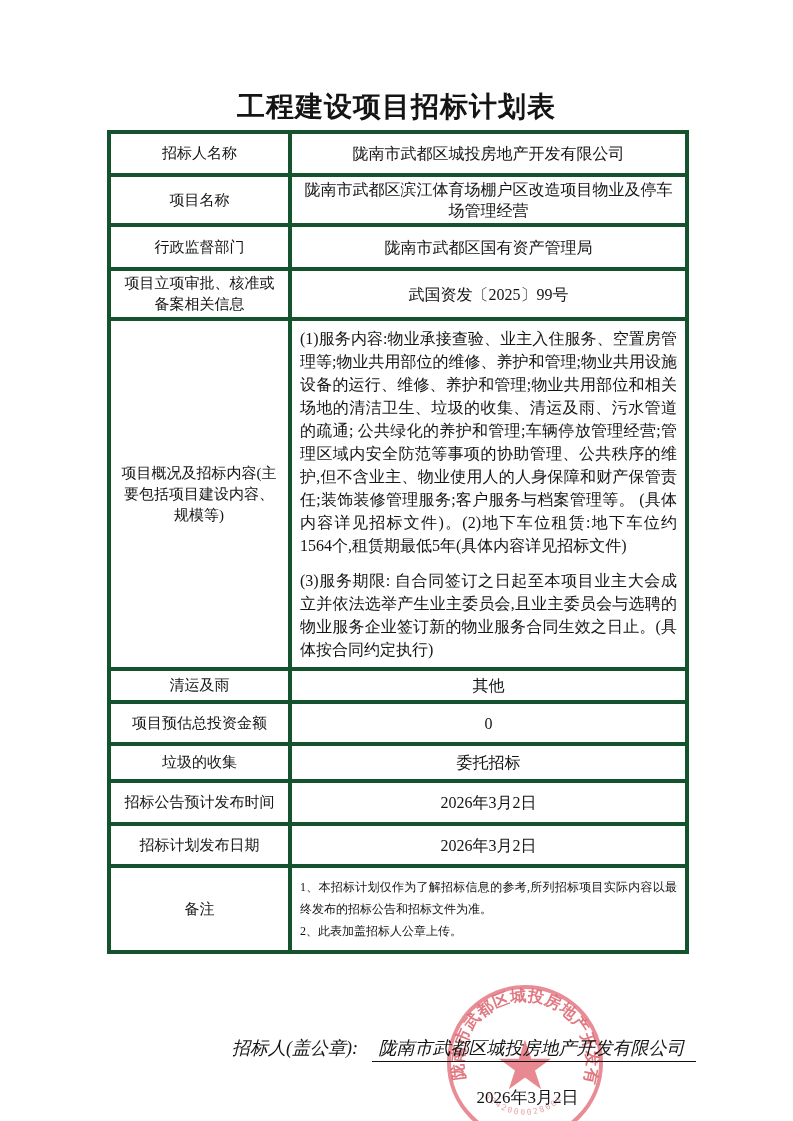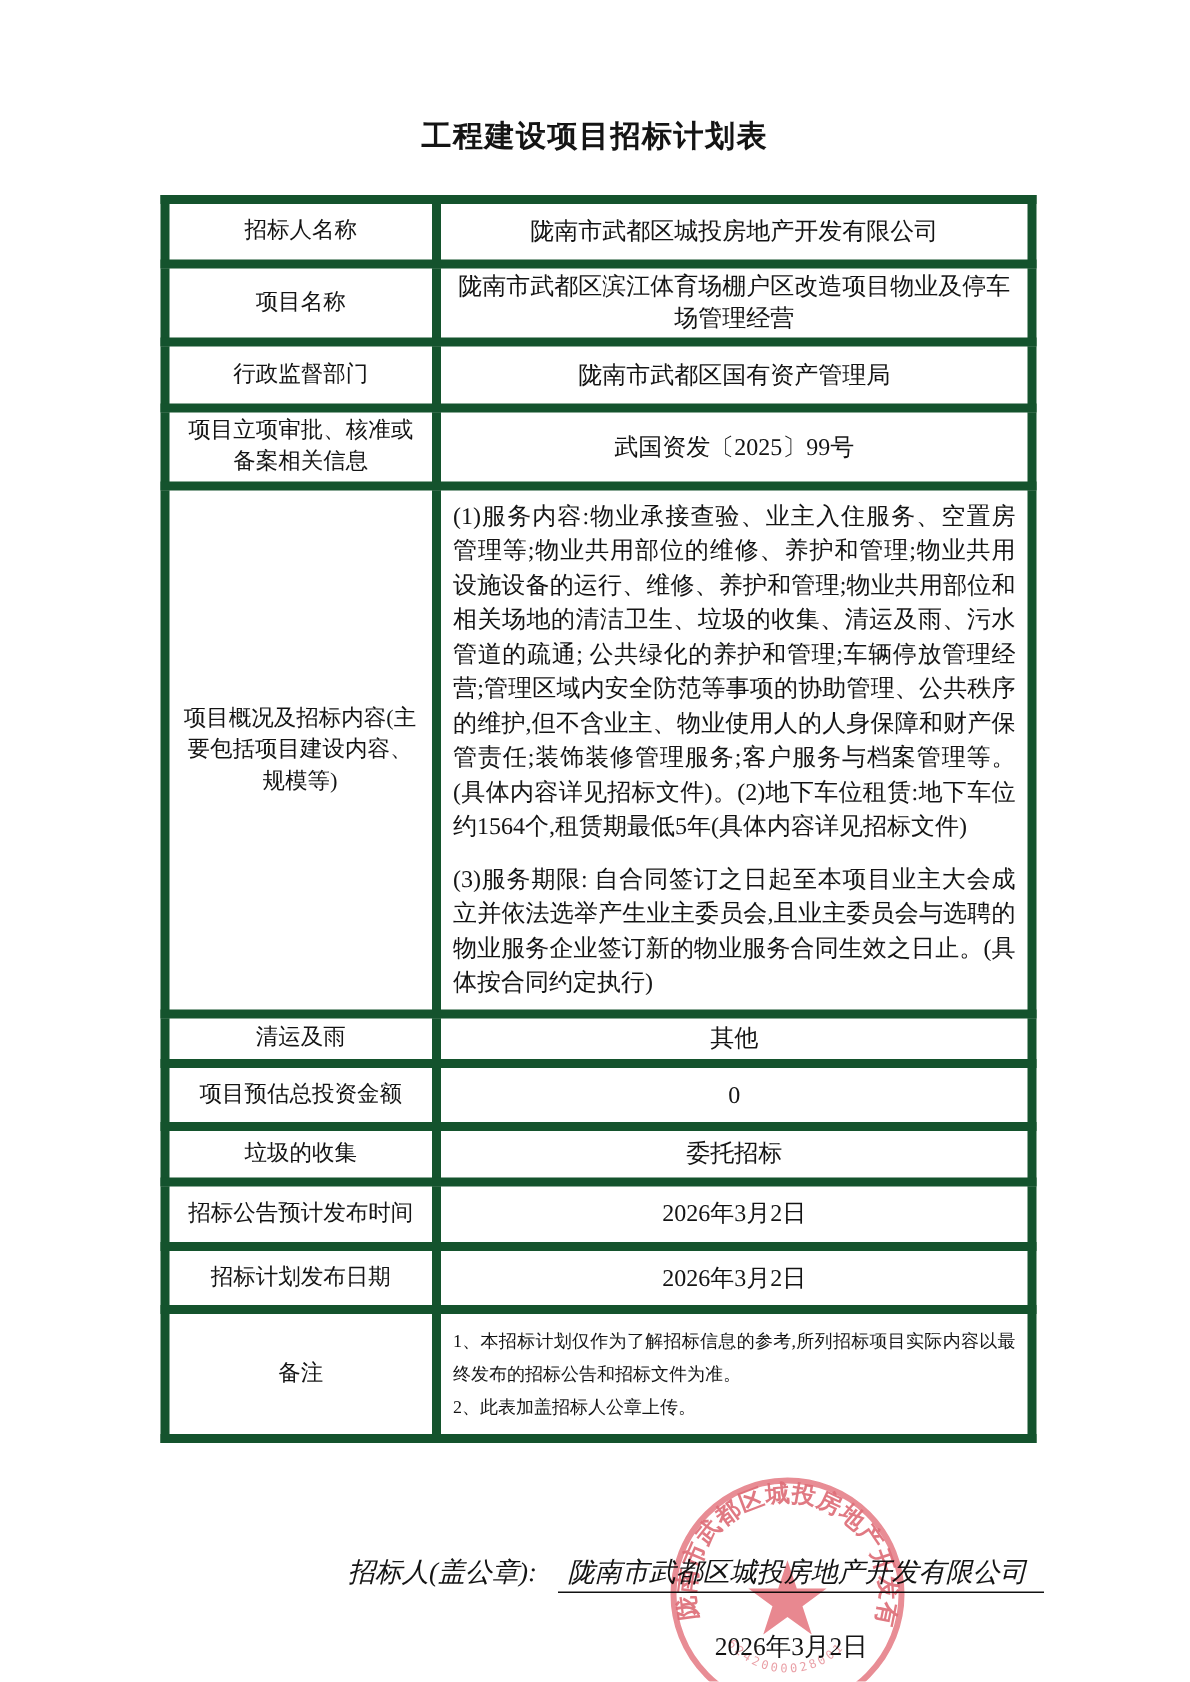--- a/index.html
+++ b/index.html
@@ -2,30 +2,30 @@
 <html><head>
 <meta charset="utf-8">
 <style>
   html,body{margin:0;padding:0;}
   body{
     width:793px;height:1121px;position:relative;overflow:hidden;
     background:#ffffff;color:#141414;
     font-family:"Liberation Serif","DejaVu Serif",serif;
   }
   .page-title{
-    position:absolute;top:77px;left:0;width:793px;
-    text-align:center;font-size:20px;font-weight:700;letter-spacing:1px;
+    position:absolute;top:88px;left:0;width:793px;
+    text-align:center;font-size:28px;font-weight:700;letter-spacing:1px;
     font-family:"Liberation Sans","DejaVu Sans",sans-serif;
   }
   table.doc{
     position:absolute;left:107px;top:130px;width:580px;
     border-collapse:collapse;table-layout:fixed;
   }
   table.doc td{
-    border:6px solid #14532d;vertical-align:middle;
+    border:4px solid #14532d;vertical-align:middle;
     padding:2px 8px;overflow:hidden;
   }
   td.lbl{width:181px;text-align:center;font-size:15px;line-height:21px;}
   td.val{width:397px;text-align:center;font-size:16px;line-height:21px;}
   td.lbl.left{text-align:center;padding-left:7px;}
   td.val.big{text-align:justify;vertical-align:top;padding:6px 8px;}
   td.val.big p{margin:0;font-size:16px;line-height:23px;}
   td.val.big p.p2{margin-top:12px;}
   td.val.notes{text-align:left;vertical-align:middle;padding:6px 8px;}
   td.val.notes p{margin:0;font-size:12px;line-height:22px;text-align:justify;}

